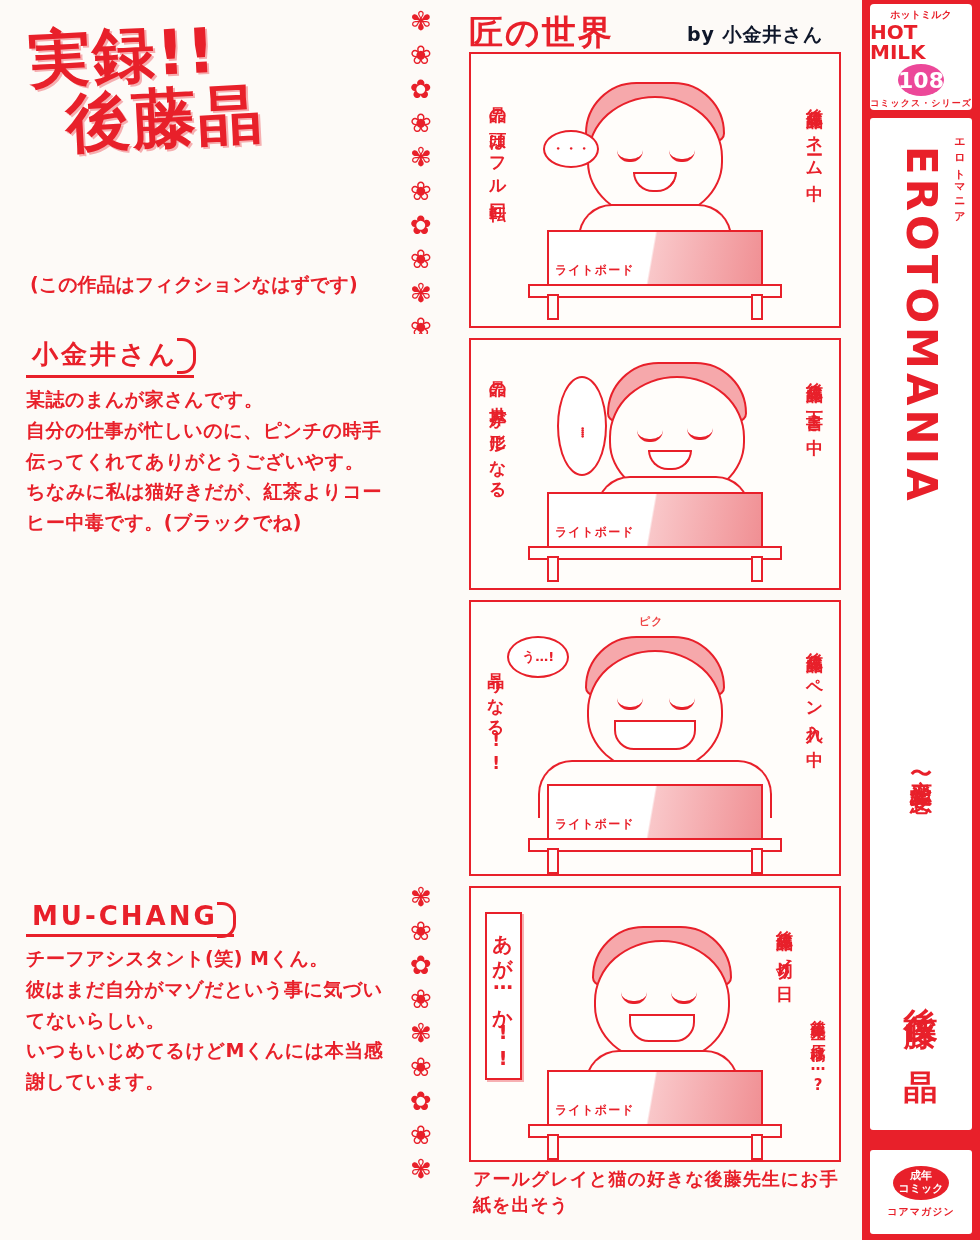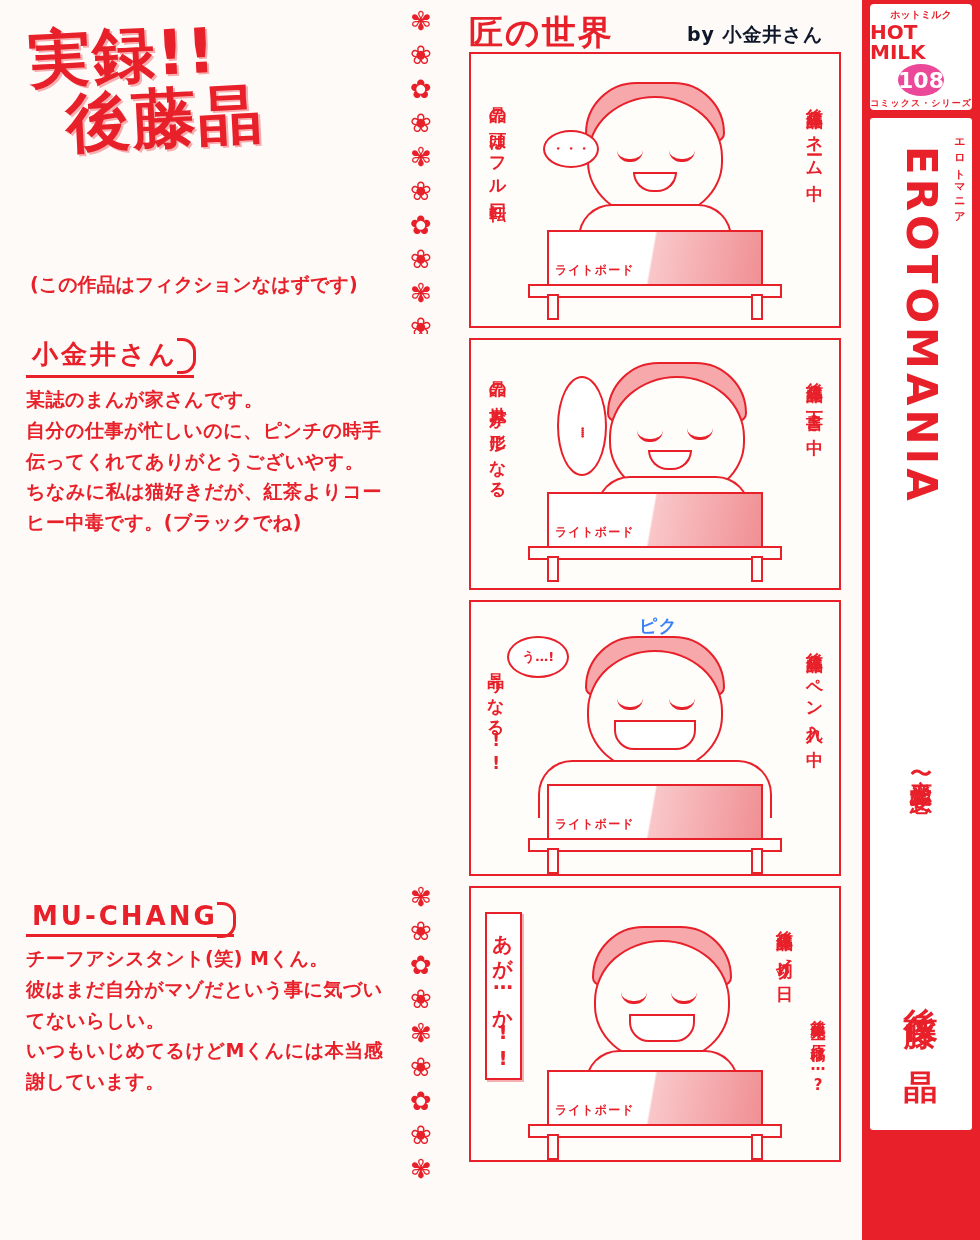--- a/index.html
+++ b/index.html
@@ -160,21 +160,21 @@
   }
   .shout{
     position:absolute;
     font-size:20px;font-weight:bold;color:#e8202a;
     writing-mode:vertical-rl;text-orientation:upright;letter-spacing:2px;
     border:2px solid #e8202a;
     padding:6px 3px;background:#fff;
     box-shadow:2px 2px 0 rgba(232,32,42,.35);
   }
   .fx{
-    position:absolute;font-size:18px;font-weight:bold;color:#3b82f6;letter-spacing:1px;
+    position:absolute;font-size:11px;font-weight:bold;color:#ef4444;letter-spacing:1px;
   }
   .caption{
     position:absolute;left:18px;top:1166px;width:370px;
     font-size:18px;font-weight:bold;color:#e8202a;line-height:1.45;letter-spacing:1px;
   }
 
   
   .spine{
     position:absolute;left:862px;top:0;width:118px;height:1240px;
     background:#e8202a;
@@ -371,33 +371,39 @@
       <div class="mouth" style="top:126px;left:52%;width:62px;height:24px;"></div>
       <div class="body-sh" style="top:162px;left:52%;"></div>
       <div class="board" style="top:182px;">
         <div class="board-label">ライトボード</div>
       </div>
       <div class="desk" style="top:236px;"></div>
       <div class="desk-leg" style="left:76px;top:246px;"></div>
       <div class="desk-leg" style="right:76px;top:246px;"></div>
     </div>
 
+    <div class="caption">アールグレイと猫の好きな後藤先生にお手紙を出そう</div>
   </div>
 
   <div class="spine">
 
     <div class="spine-top">
       <div class="hm-small">ホットミルク</div>
       <div class="hm-logo">HOT MILK</div>
       <div class="hm-num">108</div>
       <div class="hm-sub">コミックス・シリーズ</div>
     </div>
 
     <div class="spine-panel">
       <div class="spine-kana">エロトマニア</div>
       <div class="spine-title">EROTOMANIA</div>
       <div class="spine-sub">〜恋愛妄想〜</div>
       <div class="spine-author">後藤 晶</div>
     </div>
 
+    <div class="spine-bottom">
+      <div class="seal" style="white-space:pre-line;">成年
+コミック</div>
+      <div class="pub">コアマガジン</div>
+    </div>
   </div>
 
 </div>
 
 </body></html>

